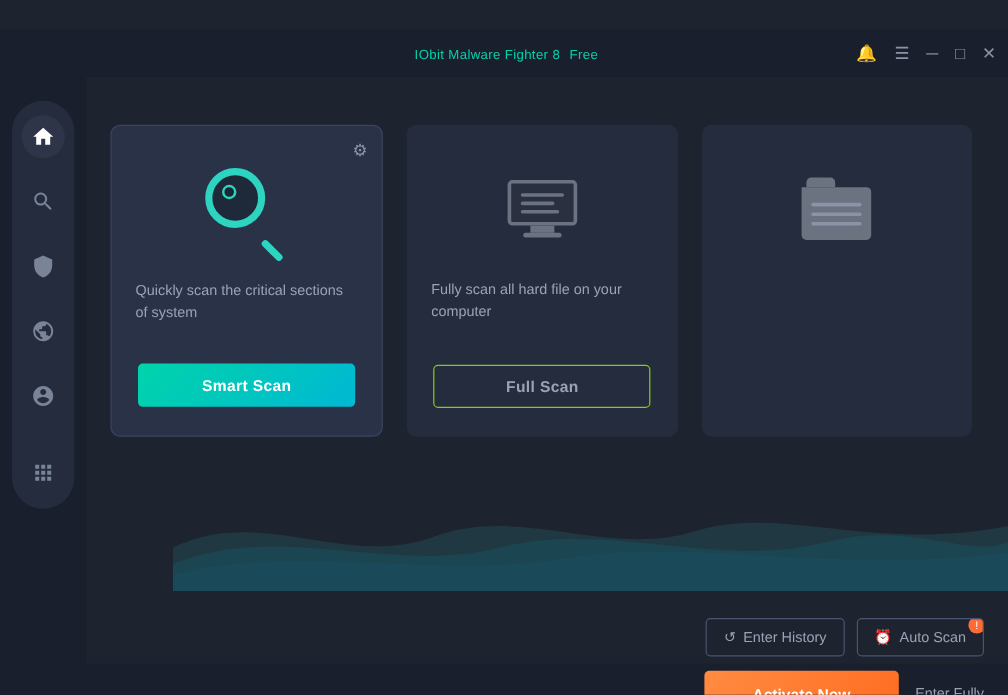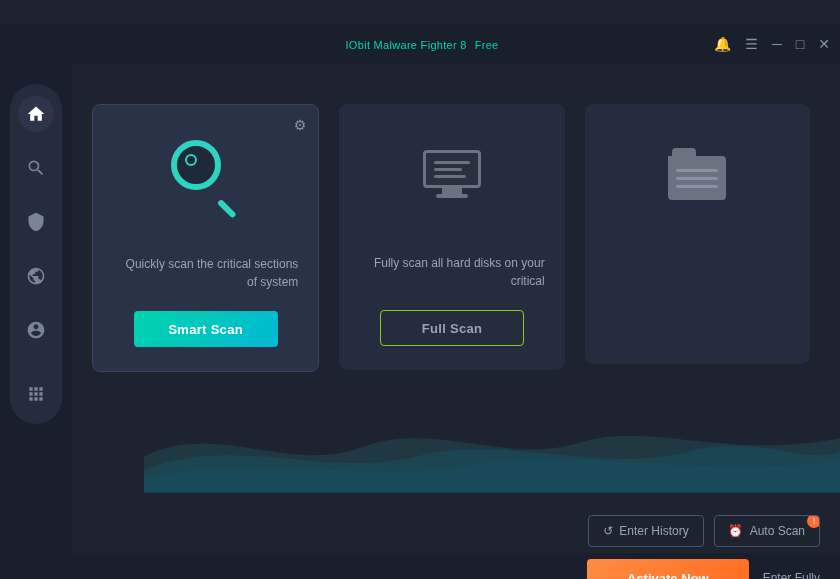--- a/index.html
+++ b/index.html
@@ -256,29 +256,28 @@
     .folder-line {
       height: 3px;
       background: #8a93a8;
       border-radius: 2px;
       width: 100%;
     }
 
     .card-desc {
       font-size: 12px;
       color: #9aa3b5;
-      text-align: right;
+      text-align: left;
       line-height: 1.5;
       margin-bottom: 20px;
       flex: 1;
-      margin-top: 22px;
     }
 
     .card-button {
-      width: 144px;
+      width: 181px;
       height: 36px;
       border: none;
       border-radius: 4px;
       font-size: 13px;
       font-weight: 600;
       cursor: pointer;
       letter-spacing: 0.3px;
     }
     .btn-smart {
       background: linear-gradient(135deg, #00d4aa, #00b8d4);
@@ -464,21 +463,21 @@
               <div class="monitor-lines">
                 <div class="monitor-line"></div>
                 <div class="monitor-line"></div>
                 <div class="monitor-line"></div>
               </div>
             </div>
             <div class="monitor-stand"></div>
             <div class="monitor-base"></div>
           </div>
         </div>
-        <div class="card-desc">Fully scan all hard disks on your critical</div>
+        <div class="card-desc">Fully scan all hard file on your computer</div>
         <button class="card-button btn-outline">Full Scan</button>
       </div>
 
       <div class="scan-card">
         <div class="card-icon">
           <div class="folder-icon">
             <div class="folder-tab"></div>
             <div class="folder-body">
               <div class="folder-line"></div>
               <div class="folder-line"></div>

